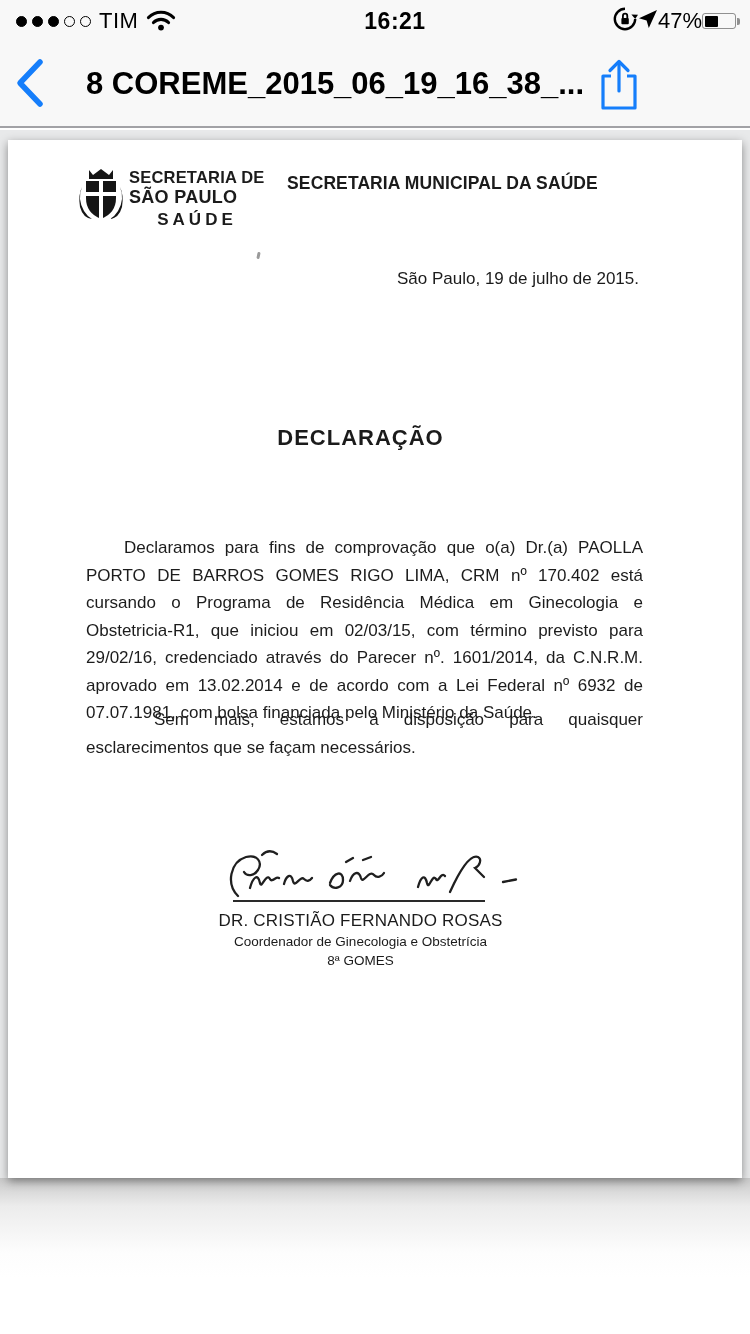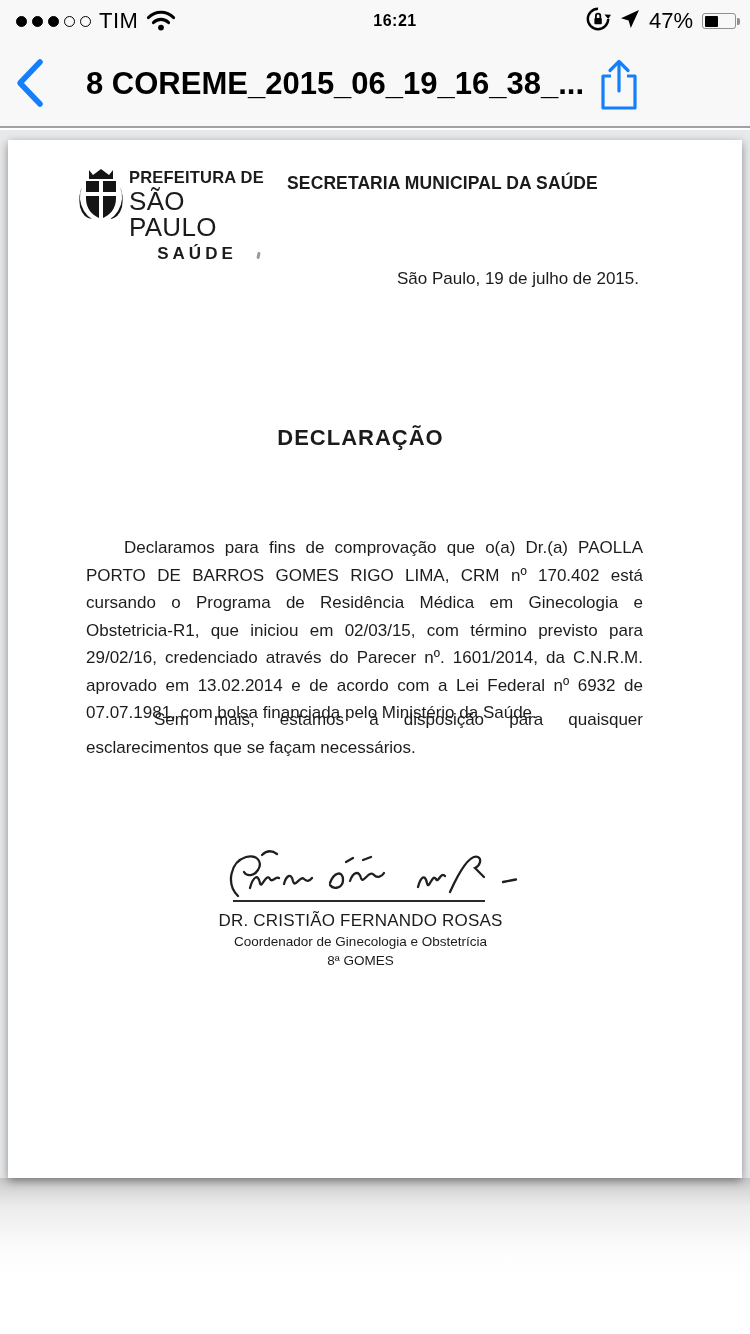--- a/index.html
+++ b/index.html
@@ -10,22 +10,22 @@
   
   .chrome{position:absolute;top:0;left:0;width:750px;height:128px;background:#f8f8f8;
           border-bottom:2px solid #a2a2a6;z-index:5;}
   .statusbar{position:absolute;top:0;left:0;width:750px;height:42px;color:#000;}
   .sb-left{position:absolute;left:16px;top:0;height:42px;display:flex;align-items:center;gap:8px;}
   .dots{display:inline-flex;gap:5px;align-items:center;}
   .dot{width:11px;height:11px;border-radius:50%;border:1.5px solid #000;background:transparent;}
   .dot.filled{background:#000;}
   .carrier{font-size:22px;letter-spacing:.5px;}
   .sb-time{position:absolute;left:0;right:0;top:0;height:42px;display:flex;align-items:center;justify-content:center;
-           font-size:16px;font-weight:700;letter-spacing:.5px;padding-left:40px;}
-  .sb-right{position:absolute;right:14px;top:0;height:42px;display:flex;align-items:center;gap:9px;}
+           font-size:23px;font-weight:700;letter-spacing:.5px;padding-left:40px;}
+  .sb-right{position:absolute;right:14px;top:0;height:42px;display:flex;align-items:center;}
   .pct{font-size:22px;}
   .batt{position:relative;width:34px;height:16px;border:1.5px solid rgba(0,0,0,.42);border-radius:3px;}
   .batt .lvl{position:absolute;left:1.5px;top:1.5px;bottom:1.5px;width:42%;background:#000;border-radius:1px;}
   .batt .cap{position:absolute;right:-4.5px;top:4px;width:3px;height:7px;background:rgba(0,0,0,.42);
              border-radius:0 2px 2px 0;}
 
   .navbar{position:absolute;top:42px;left:0;width:658px;height:84px;}
   .back-btn{position:absolute;left:14px;top:18px;width:40px;height:50px;display:flex;align-items:center;cursor:pointer;}
   .nav-title{position:absolute;left:86px;top:0;height:84px;display:flex;align-items:center;
              font-size:31px;font-weight:700;color:#000;white-space:nowrap;}
@@ -35,21 +35,21 @@
   .viewer{position:absolute;top:130px;left:0;width:750px;height:1204px;background:#e8e9ea;overflow:hidden;}
   .page-gap{position:absolute;top:1048px;left:0;width:750px;height:156px;
             background:linear-gradient(#c9c9c9 0px,#ececec 28px,#fdfdfd 75px,#fff 100px);}
   .page{position:absolute;top:10px;left:8px;width:734px;height:1038px;background:#fff;
         box-shadow:0 3px 9px rgba(0,0,0,.42);color:#1b1b1b;}
 
   
   .crest{position:absolute;left:68px;top:27px;}
   .logo-text{position:absolute;left:121px;top:29px;width:150px;line-height:1;}
   .logo-l1{font-size:16.5px;font-weight:700;letter-spacing:.2px;}
-  .logo-l2{font-size:26px;font-weight:400;letter-spacing:.3px;margin-top:2px;}
+  .logo-l2{font-size:18px;font-weight:700;letter-spacing:.3px;margin-top:2px;}
   .logo-l3{font-size:17px;font-weight:700;letter-spacing:4px;margin-top:5px;text-align:center;width:136px;}
   .doc-header{position:absolute;left:262px;top:33px;width:345px;text-align:center;}
   .doc-header .h1{font-size:17.5px;font-weight:700;letter-spacing:.1px;}
   .doc-header .h2{font-size:15.5px;margin-top:6px;}
   .speck{position:absolute;left:249px;top:112px;width:3px;height:7px;background:#9a9a9a;transform:rotate(12deg);border-radius:2px;}
   .date-line{position:absolute;left:74px;top:129px;width:557px;text-align:right;font-size:17px;}
   .doc-title{position:absolute;left:74px;top:285px;width:557px;text-align:center;
              font-size:22px;font-weight:700;letter-spacing:1px;}
   .body-text{position:absolute;left:78px;width:557px;font-size:17px;line-height:27.5px;
              text-align:justify;color:#1c1c1c;}
@@ -141,21 +141,21 @@
       <span class="crest">
         <svg width="50" height="58" viewBox="0 0 50 58">
           <path d="M13,3 L17,8 L25,2 L33,8 L37,3 L37,12 L13,12 Z" fill="#151515"></path>
           <path d="M10,14 h30 v17 q0,15 -15,21 q-15,-6 -15,-21 z" fill="#151515"></path>
           <path d="M25,14 v38 M10,27 h30" stroke="#fff" stroke-width="4" fill="none"></path>
           <path d="M6,20 q-5,12 2,24 q3,5 8,8 q-9,-1 -12,-12 q-2,-12 2,-20 z" fill="#151515"></path>
           <path d="M44,20 q5,12 -2,24 q-3,5 -8,8 q9,-1 12,-12 q2,-12 -2,-20 z" fill="#151515"></path>
         </svg>
       </span>
       <div class="logo-text">
-        <div class="logo-l1">PREFEITURA DE</div>
+        <div class="logo-l1">SECRETARIA DE</div>
         <div class="logo-l2">SÃO PAULO</div>
         <div class="logo-l3">SAÚDE</div>
       </div>
 
       <div class="doc-header">
         <div class="h1">SECRETARIA MUNICIPAL DA SAÚDE</div>
       </div>
 
       <div class="speck"></div>
 

